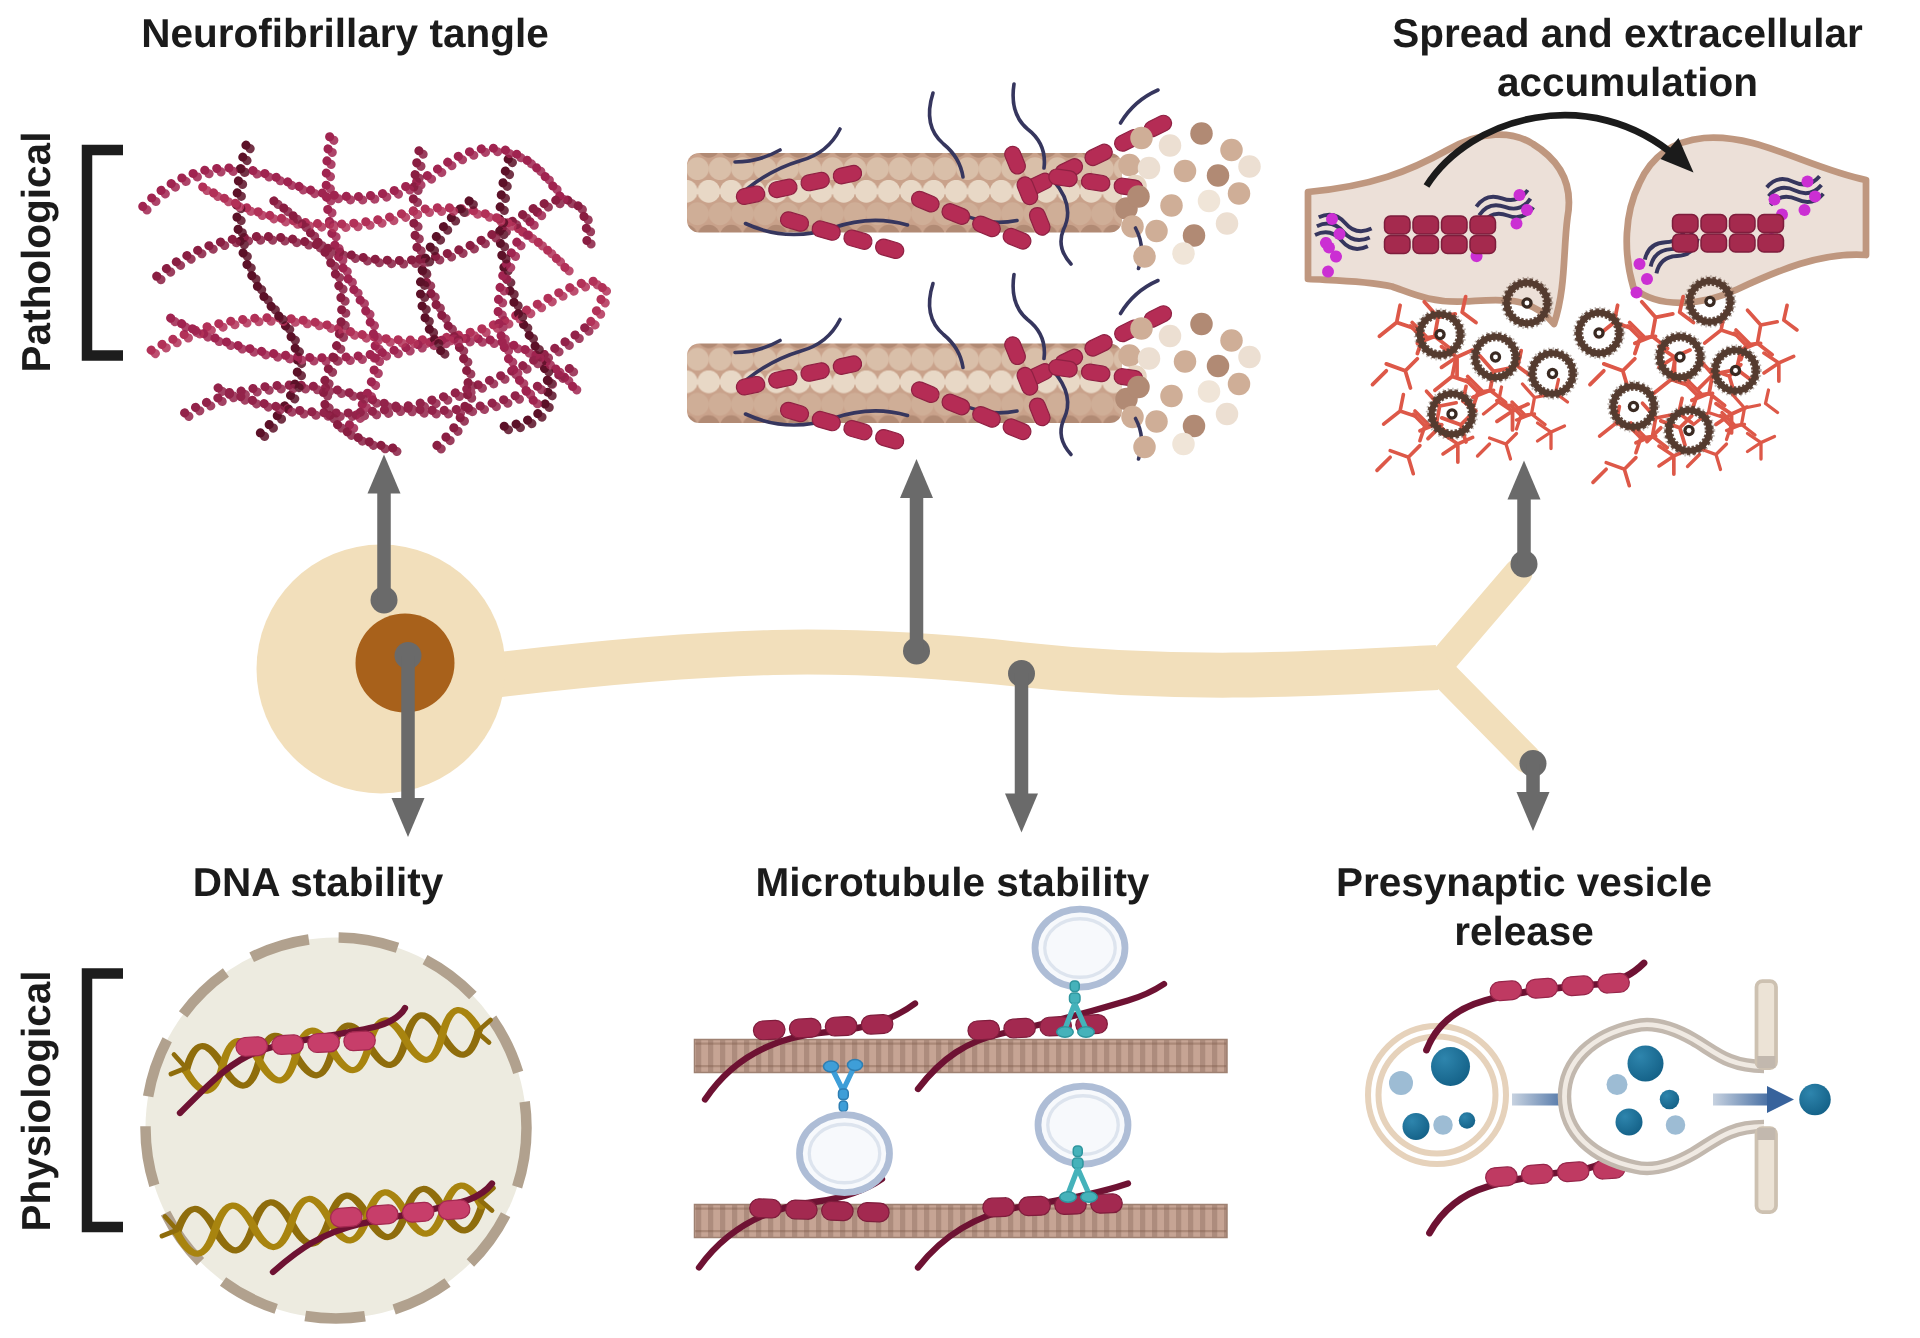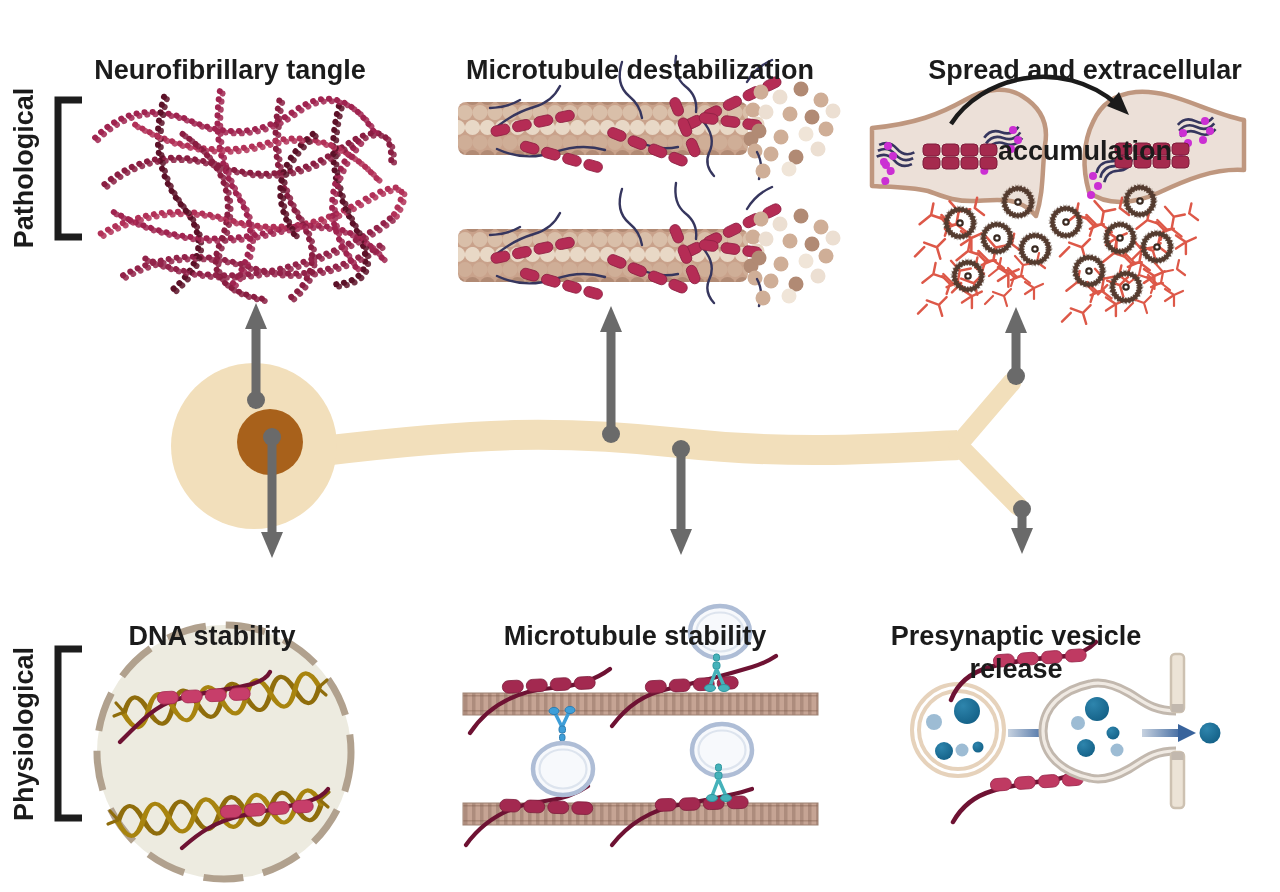--- a/index.html
+++ b/index.html
@@ -1,21 +1,21 @@
 <!DOCTYPE html>
 <html><head>
 <meta charset="utf-8">
 <style>
   html,body{margin:0;padding:0;background:#fff;}
   .canvas{position:relative;width:1280px;height:892px;background:#fff;overflow:hidden;
           font-family:"Liberation Sans",sans-serif;}
   .fig-svg{position:absolute;left:0;top:0;width:1280px;height:892px;}
   .title{position:absolute;font-weight:700;font-size:27px;line-height:33px;color:#1b1b1b;
          text-align:center;letter-spacing:0;}
-  .title span{display:block;margin-top:48px;}
+  .title span{display:block;}
   .side-label{position:absolute;font-weight:700;font-size:27px;color:#1b1b1b;text-align:center;
               transform:rotate(-90deg);}
 </style>
 </head>
 <body>
 
 <div class="canvas">
 
 <svg class="fig-svg" viewBox="0 0 1280 892">
   <defs>
@@ -385,23 +385,20 @@
       <path d="M1142,733 h36" stroke="url(#steelFade2)" stroke-width="8" fill="none"></path>
       <polygon points="1178,724 1178,742 1196,733" fill="#38639c"></polygon>
     </g>
     <circle cx="1210" cy="733" r="10.5" fill="url(#ballGrad)"></circle>
   </g>
 </svg>
 
 <div class="title" style="left:70px;top:6px;width:320px;">
   <span>Neurofibrillary tangle</span>
 </div>
-<div class="title" style="left:460px;top:6px;width:360px;">
-  <span>Microtubule destabilization</span>
-</div>
 <div class="title" style="left:915px;top:6px;width:340px;">
   <span>Spread and extracellular</span>
   <span>accumulation</span>
 </div>
 <div class="title" style="left:52px;top:572px;width:320px;">
   <span>DNA stability</span>
 </div>
 <div class="title" style="left:470px;top:572px;width:330px;text-align:center;">
   <span>Microtubule stability</span>
 </div>

